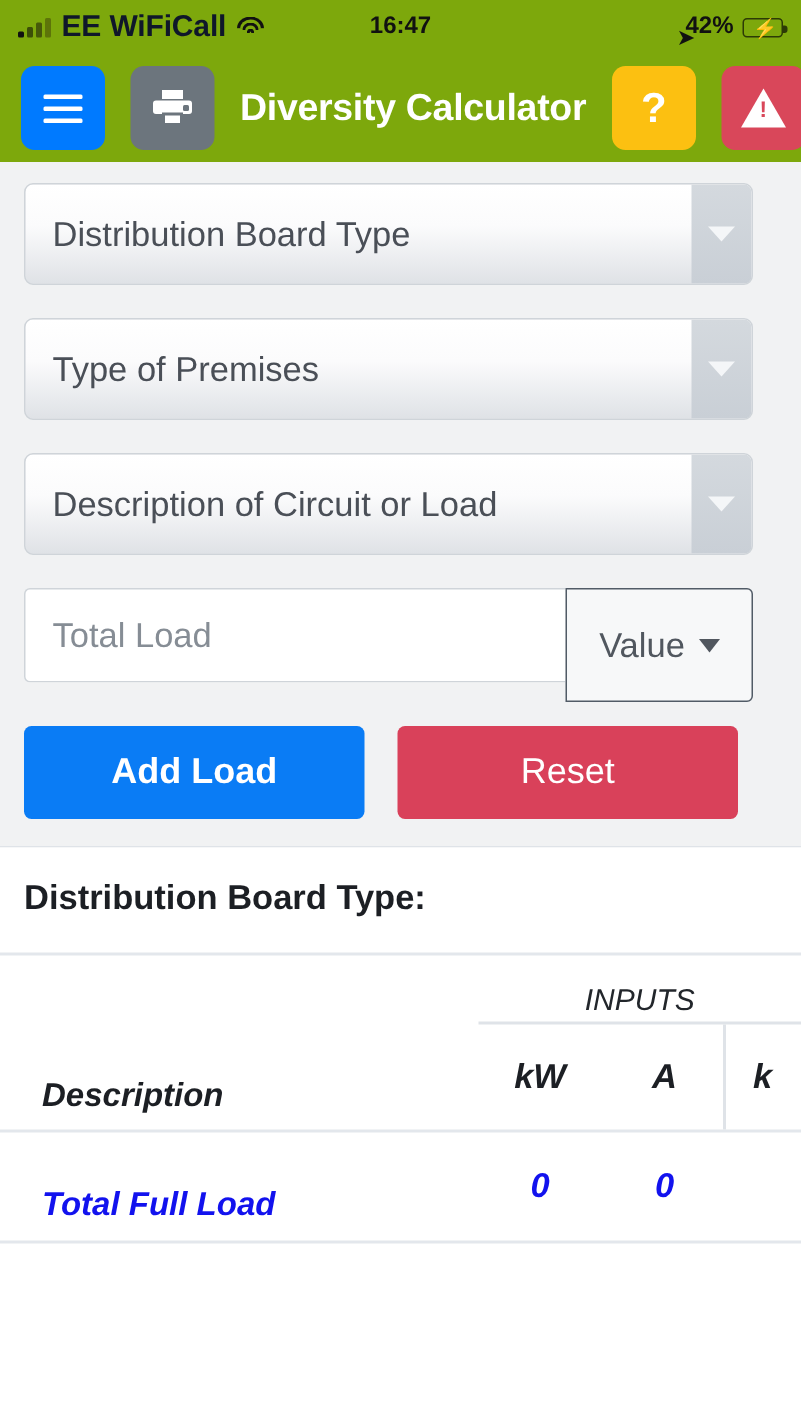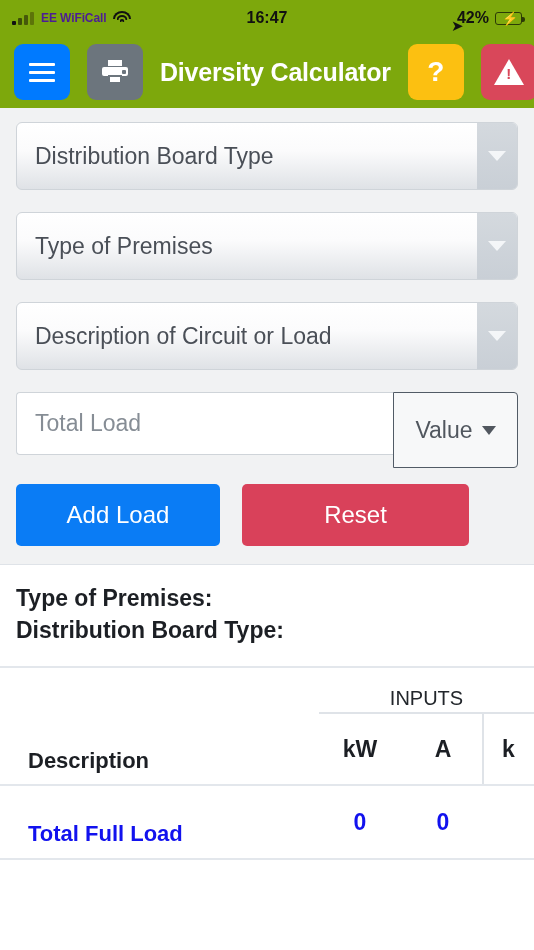--- a/index.html
+++ b/index.html
@@ -18,21 +18,21 @@
     padding: 0 12px;
     position: relative;
   }
   .sb-left { display: flex; align-items: center; gap: 7px; }
   .signal { display: flex; align-items: flex-end; gap: 2px; height: 13px; }
   .signal i { display: block; width: 4px; background: #111; border-radius: 1px; }
   .signal i.b1 { height: 4px; }
   .signal i.b2 { height: 7px;  background: #3c4f08; }
   .signal i.b3 { height: 10px; background: #46590a; }
   .signal i.b4 { height: 13px; background: #5d7409; }
-  .carrier { font-size: 12px; font-weight: 600; color: #4c1d95; letter-spacing: -.1px; }
+  .carrier { font-size: 20px; font-weight: 600; color: #0f172a; letter-spacing: -.1px; }
   .wifi { width: 18px; height: 14px; position: relative; }
   .wifi span { position: absolute; left: 50%; transform: translateX(-50%);
     border: 2.5px solid #111; border-bottom: none; border-radius: 50% 50% 0 0 / 100% 100% 0 0; }
   .wifi span.w3 { width: 18px; height: 8px; top: 0; }
   .wifi span.w2 { width: 11px; height: 5px; top: 4px; }
   .wifi span.w1 { width: 5px; height: 3px; top: 8px; border-width: 2px; }
 
   .sb-time {
     position: absolute; left: 0; right: 0; text-align: center;
     font-size: 16px; font-weight: 700; color: #111; pointer-events: none;
@@ -76,21 +76,21 @@
     text-align: center; white-space: nowrap; letter-spacing: -.2px;
   }
   .qmark { color: #fff; font-size: 28px; font-weight: 700; line-height: 1; }
   .warn-tri { width: 0; height: 0; border-left: 15px solid transparent; border-right: 15px solid transparent;
     border-bottom: 26px solid #fff; position: relative; }
   .warn-tri:after { content: '!'; position: absolute; left: -3px; top: 7px; width: 6px;
     color: #d9475a; font-size: 15px; font-weight: 700; line-height: 1; text-align: center; }
 
   
   .form-panel {
-    background: #f1f2f3; padding: 14px 16px 18px 16px;
+    background: #f1f2f3; padding: 14px 32px 18px 16px;
     border-bottom: 1px solid #dfe3e8;
   }
   .sel {
     position: relative; width: 100%; height: 68px; margin-bottom: 22px;
     border-radius: 6px; border: 1px solid #cfd4d9;
     background: linear-gradient(to bottom, #ffffff 0%, #fbfbfc 42%, #dfe2e6 100%);
     display: flex; align-items: center; overflow: hidden; cursor: pointer;
   }
   .sel-label { padding-left: 18px; font-size: 23px; color: #4a4f57; }
   .sel-arrow-box {
@@ -116,29 +116,29 @@
     font-size: 23px; color: #51575f; cursor: pointer;
   }
   .caret { width:0;height:0;border-left:7px solid transparent;border-right:7px solid transparent;
     border-top: 9px solid #51575f; }
 
   .btn-row { display: flex; gap: 22px; }
   .btn {
     height: 62px; border: none; border-radius: 5px; color: #fff;
     font-size: 24px; font-family: "Liberation Sans", sans-serif; cursor: pointer;
   }
-  .btn-add { width: 204px; background: #0a7cf5; }
+  .btn-add { width: 227px; background: #0a7cf5; font-weight: bold; }
   .btn-reset { width: 227px; background: #d9415a; }
 
   
   .results { background: #fff; }
   .meta { padding: 18px 16px 20px 16px; border-bottom: 2px solid #e3e7ec; }
   .meta div { font-size: 23px; font-weight: 700; color: #1c1f24; line-height: 1.38; }
 
-  .tbl { width: 100%; }
+  .tbl { width: 100%; font-style: italic; }
   .grp-row { display: flex; height: 46px; }
   .grp-spacer { flex: 1; }
   .grp-inputs {
     width: 215px; text-align: center; font-size: 20px; color: #22262b;
     border-bottom: 2px solid #dfe3e8; display: flex; align-items: flex-end; justify-content: center;
     padding-bottom: 2px;
   }
   .hdr-row { display: flex; height: 72px; align-items: center; border-bottom: 2px solid #e3e7ec; }
   .c-desc { flex: 1; padding-left: 28px; font-size: 22px; font-weight: 700; color: #1c1f24; margin-top: 24px; }
   .c-kw   { width: 88px; text-align: center; font-size: 23px; font-weight: 700; color: #1c1f24; }
@@ -238,21 +238,20 @@
 
   <div class="btn-row">
     <button class="btn btn-add">Add Load</button>
     <button class="btn btn-reset">Reset</button>
   </div>
 </div>
 
 <div class="results">
 
   <div class="meta">
-    <div>Type of Premises:</div>
     <div>Distribution Board Type:</div>
   </div>
 
   <div class="tbl">
 
     <div class="grp-row">
       <div class="grp-spacer"></div>
       <div class="grp-inputs">INPUTS</div>
     </div>
 

